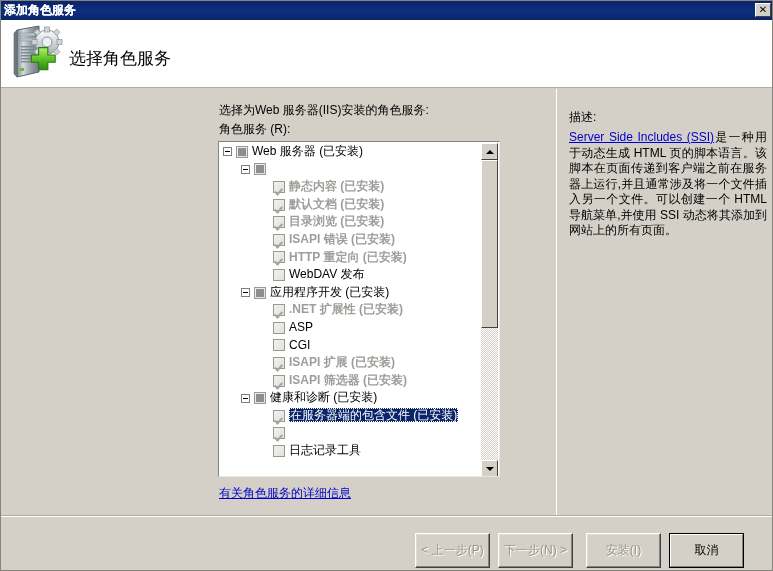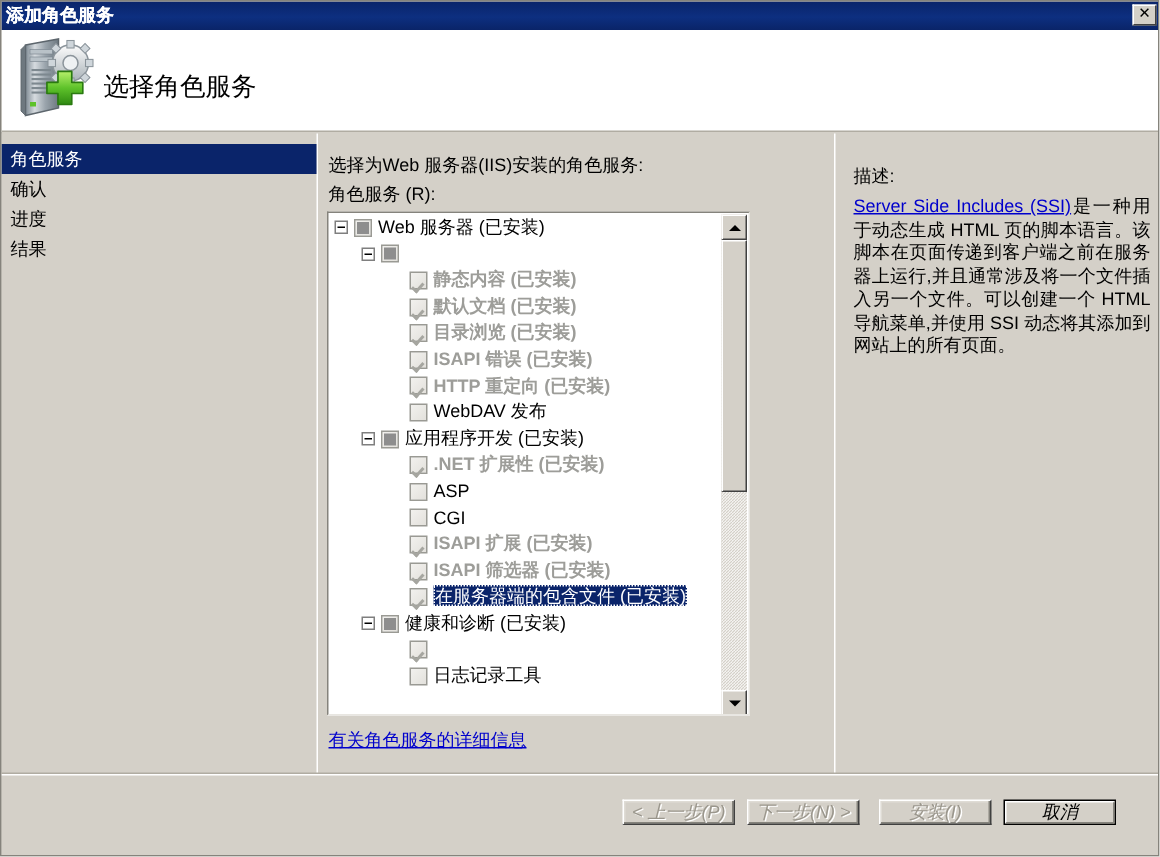--- a/index.html
+++ b/index.html
@@ -292,35 +292,34 @@
     box-sizing: border-box;
   }
   #footer-sep {
     position: absolute; left: 0; top: 514px;
     width: 771px; height: 1px;
     background: #b0aca2;
   }
   .btn {
     position: absolute;
     top: 16px;
-    height: 17px;
+    height: 35px;
     background: #d4d0c8;
     border-top: 1px solid #ffffff;
     border-left: 1px solid #ffffff;
     border-right: 1px solid #404040;
     border-bottom: 1px solid #404040;
     box-shadow: inset -1px -1px 0 #85837c, inset 1px 1px 0 #dfdcd5;
     box-sizing: border-box;
     font-size: 12px;
     font-family: "Liberation Sans", sans-serif;
     display: flex; align-items: center; justify-content: center;
     color: #000;
     cursor: default;
     white-space: nowrap;
-    font-style: italic;
   }
   .btn.disabled {
     color: #9a968c;
     text-shadow: 1px 1px 0 #ffffff;
   }
   .btn.default {
     border: 1px solid #000;
     box-shadow: none;
     outline: none;
   }
@@ -397,28 +396,20 @@
           <rect x="-12" y="7.4" width="4.6" height="4.6" transform="rotate(-45 -9.7 9.7)"></rect>
         </g>
         <circle cx="0" cy="0" r="5" fill="#eef1f3" stroke="#8b949b" stroke-width="1"></circle>
       </g>
 
       <path d="M34 38 L42 38 L42 30 L52 30 L52 38 L60 38 L60 46 L52 46 L52 54 L42 54 L42 46 L34 46 Z" transform="translate(-9,-4) scale(0.92)" fill="url(#grn)" stroke="#2a7a10" stroke-width="1.2" stroke-linejoin="round"></path>
     </svg>
     <div id="header-title">选择角色服务</div>
   </div>
 
-  <div id="sidebar">
-    <div id="nav-list">
-        <div class="nav-item active"><span>角色服务</span></div>
-        <div class="nav-item"><span>确认</span></div>
-        <div class="nav-item"><span>进度</span></div>
-        <div class="nav-item"><span>结果</span></div>
-      </div>
-  </div>
 
   <div id="main">
     <div id="intro-line">选择为Web 服务器(IIS)安装的角色服务:</div>
     <div id="tree-label">角色服务 (R):</div>
 
     <div id="tree-box">
       <div id="tree-inner">
           <div class="tree-row ind1"><span class="expander"></span><span class="chk partial"></span><span class="tree-label">Web 服务器  (已安装)</span></div>
           <div class="tree-row ind2"><span class="expander"></span><span class="chk partial"></span></div>
           <div class="tree-row ind3"><span class="expander-spacer"></span><span class="chk checked-gray"></span><span class="tree-label dim">静态内容  (已安装)</span></div>
@@ -426,22 +417,22 @@
           <div class="tree-row ind3"><span class="expander-spacer"></span><span class="chk checked-gray"></span><span class="tree-label dim">目录浏览  (已安装)</span></div>
           <div class="tree-row ind3"><span class="expander-spacer"></span><span class="chk checked-gray"></span><span class="tree-label dim">ISAPI 错误  (已安装)</span></div>
           <div class="tree-row ind3"><span class="expander-spacer"></span><span class="chk checked-gray"></span><span class="tree-label dim">HTTP 重定向  (已安装)</span></div>
           <div class="tree-row ind3"><span class="expander-spacer"></span><span class="chk"></span><span class="tree-label">WebDAV 发布</span></div>
           <div class="tree-row ind2"><span class="expander"></span><span class="chk partial"></span><span class="tree-label">应用程序开发  (已安装)</span></div>
           <div class="tree-row ind3"><span class="expander-spacer"></span><span class="chk checked-gray"></span><span class="tree-label dim">.NET 扩展性  (已安装)</span></div>
           <div class="tree-row ind3"><span class="expander-spacer"></span><span class="chk"></span><span class="tree-label">ASP</span></div>
           <div class="tree-row ind3"><span class="expander-spacer"></span><span class="chk"></span><span class="tree-label">CGI</span></div>
           <div class="tree-row ind3"><span class="expander-spacer"></span><span class="chk checked-gray"></span><span class="tree-label dim">ISAPI 扩展  (已安装)</span></div>
           <div class="tree-row ind3"><span class="expander-spacer"></span><span class="chk checked-gray"></span><span class="tree-label dim">ISAPI 筛选器  (已安装)</span></div>
+          <div class="tree-row ind2"><span class="expander"></span><span class="chk partial"></span><span class="tree-label">健康和诊断  (已安装)</span></div>
           <div class="tree-row ind3 row-selected"><span class="expander-spacer"></span><span class="chk checked-gray"></span><span class="tree-label">在服务器端的包含文件  (已安装)</span></div>
-          <div class="tree-row ind2"><span class="expander"></span><span class="chk partial"></span><span class="tree-label">健康和诊断  (已安装)</span></div>
           <div class="tree-row ind3"><span class="expander-spacer"></span><span class="chk checked-gray"></span></div>
           <div class="tree-row ind3"><span class="expander-spacer"></span><span class="chk"></span><span class="tree-label">日志记录工具</span></div>
         </div>
 
       <div id="scrollbar">
         <div class="sb-btn" id="sb-up">
           <span class="arrow-up"></span>
         </div>
         <div id="sb-track">
           <div id="sb-thumb"></div>

